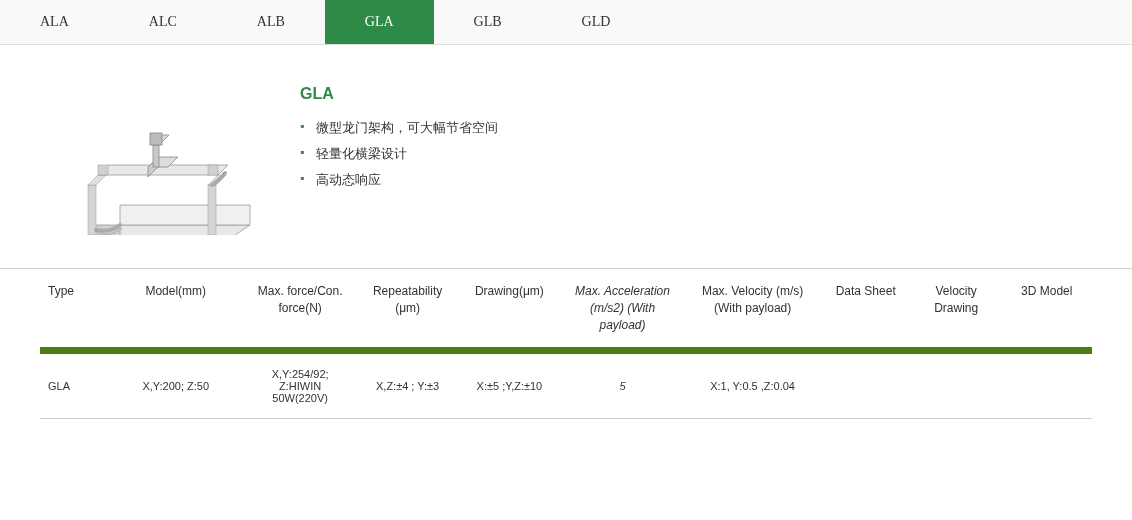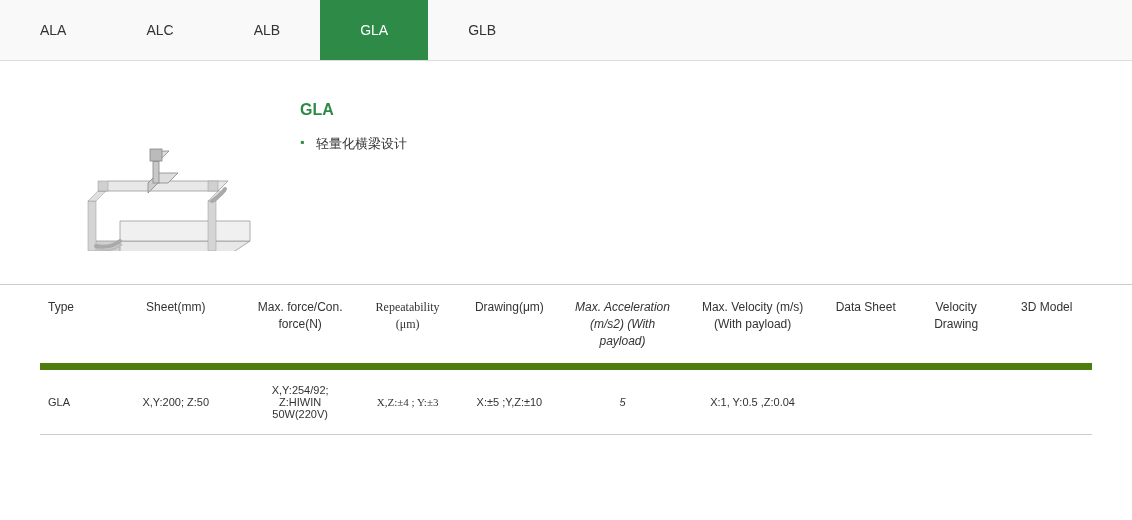--- a/index.html
+++ b/index.html
@@ -5,27 +5,28 @@
     * { box-sizing: border-box; margin: 0; padding: 0; }
     body { font-family: Arial, sans-serif; font-size: 13px; color: #333; background: #fff; width: 1132px; }
 
     
     .tab-bar {
       display: flex;
       border-bottom: 1px solid #ddd;
       background: #f9f9f9;
     }
     .tab-item {
-      padding: 22px 40px;
+      padding: 14px 40px;
       cursor: pointer;
       color: #333;
       font-size: 14px;
       border: none;
       background: transparent;
       text-align: center;
+      font-family: Liberation Serif, serif;
     }
     .tab-item.active {
       background: #2e8b47;
       color: #fff;
     }
 
     
     .product-section {
       display: flex;
       padding: 30px 40px 20px 40px;
@@ -105,37 +106,38 @@
       color: #333;
       vertical-align: middle;
     }
     tbody td:first-child {
       text-align: left;
     }
 
     .col-type { width: 60px; }
     .col-stroke { width: 120px; }
     .col-force { width: 100px; }
-    .col-repeat { width: 90px; font-family: Liberation Serif, serif; }
+    .col-repeat { width: 90px; }
     .col-accuracy { width: 90px; }
     .col-accel { width: 110px; font-style: italic; }
     .col-velocity { width: 120px; }
     .col-datasheet { width: 80px; }
     .col-drawing { width: 80px; }
     .col-model { width: 80px; }
   </style>
 </head>
 <body>
 
 <div class="tab-bar">
   <div class="tab-item">ALA</div>
   <div class="tab-item">ALC</div>
   <div class="tab-item">ALB</div>
   <div class="tab-item active">GLA</div>
   <div class="tab-item">GLB</div>
+  <div class="tab-item">GLD</div>
 </div>
 
 <div class="product-section">
   <div class="product-image">
     
     <svg viewBox="0 0 220 160" xmlns="http://www.w3.org/2000/svg">
 
       <g transform="translate(20, 50)">
 
         <polygon points="30,120 160,120 190,100 60,100" fill="#e8e8e8" stroke="#999" stroke-width="0.8"></polygon>
@@ -164,31 +166,33 @@
         <path d="M 36 108 Q 52 112 62 103" stroke="#bbb" stroke-width="2" fill="none"></path>
 
         <path d="M 152 60 Q 160 55 165 48" stroke="#aaa" stroke-width="4" fill="none" stroke-linecap="round"></path>
       </g>
     </svg>
   </div>
 
   <div class="product-info">
     <div class="product-title">GLA</div>
     <ul class="product-features">
+      <li>微型龙门架构，可大幅节省空间</li>
       <li>轻量化横梁设计</li>
+      <li>高动态响应</li>
     </ul>
   </div>
 </div>
 
 <div class="table-section">
   <table>
     <thead>
       <tr>
         <th class="col-type">Type</th>
-        <th class="col-stroke">Sheet(mm)</th>
+        <th class="col-stroke">Model(mm)</th>
         <th class="col-force">Max. force/Con. force(N)</th>
         <th class="col-repeat">Repeatability (μm)</th>
         <th class="col-accuracy">Drawing(μm)</th>
         <th class="col-accel">Max. Acceleration (m/s2) (With payload)</th>
         <th class="col-velocity">Max. Velocity (m/s) (With payload)</th>
         <th class="col-datasheet">Data Sheet</th>
         <th class="col-drawing">Velocity Drawing</th>
         <th class="col-model">3D Model</th>
       </tr>
     </thead>

